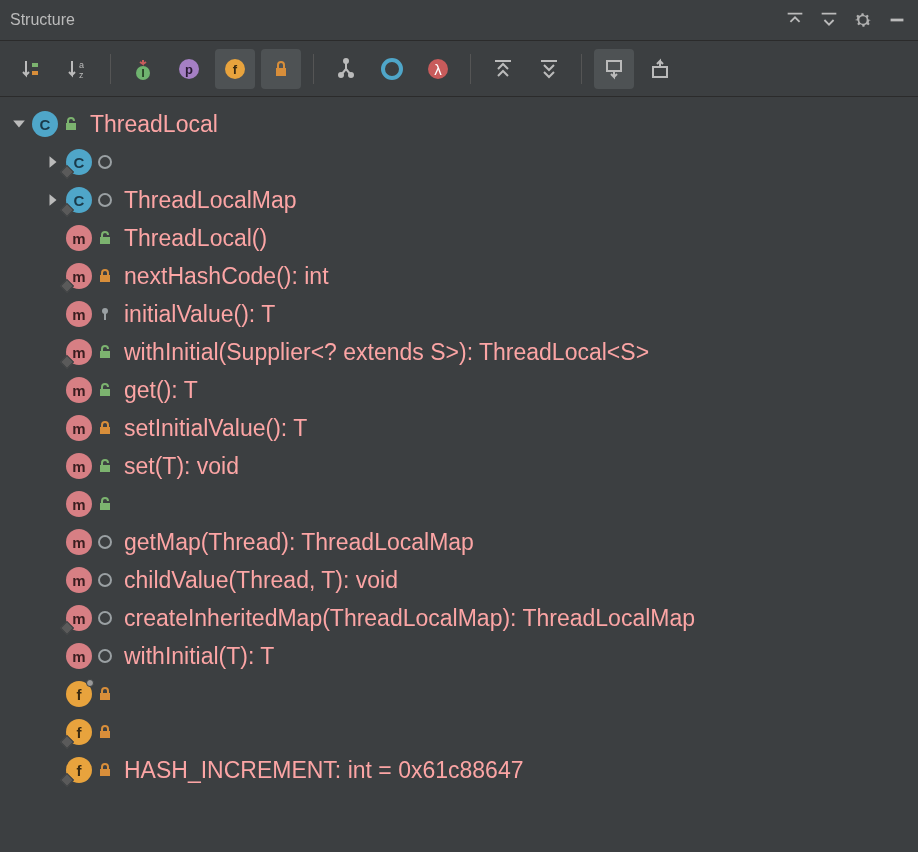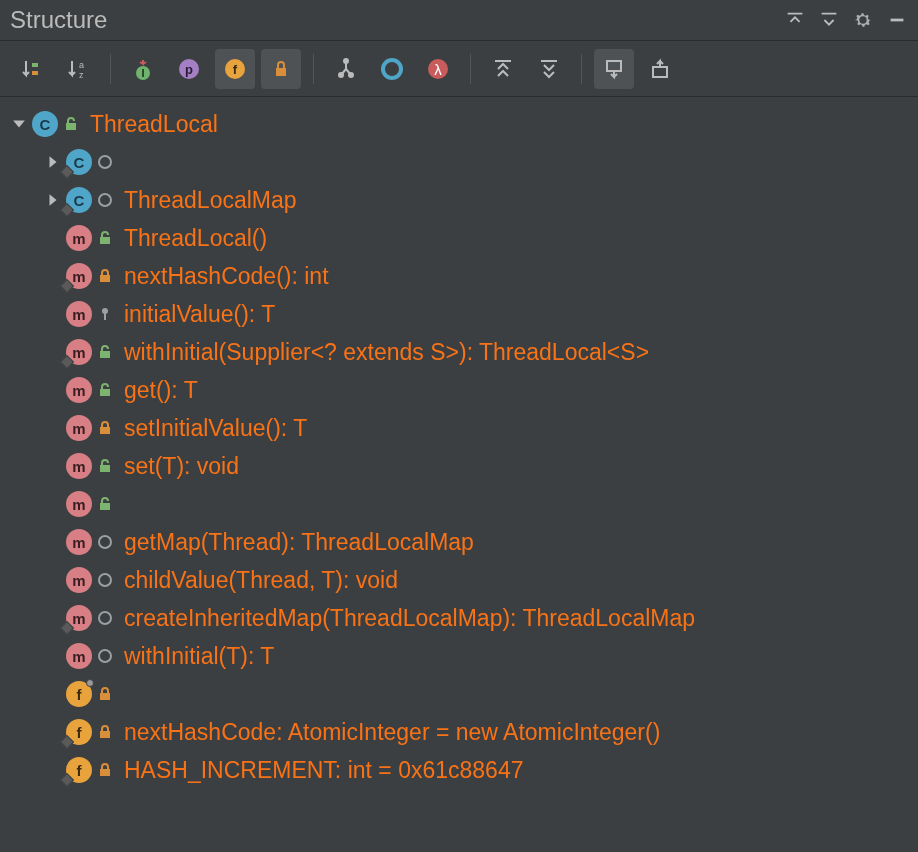--- a/index.html
+++ b/index.html
@@ -19,21 +19,21 @@
     display: flex;
     align-items: center;
     padding: 0 10px;
     justify-content: space-between;
   }
   .titlebar-left {
     display: flex;
     align-items: center;
     gap: 6px;
   }
-  .titlebar-title { color: #bbbbbb; font-size: 24px; }
+  .titlebar-title { color: #bbbbbb; font-size: 16px; }
   .titlebar-right { display: flex; align-items: center; gap: 12px; }
   .tb-icon { width: 22px; height: 22px; display: inline-flex; align-items: center; justify-content: center; cursor: pointer; }
   .tb-icon svg { width: 22px; height: 22px; }
 
   .toolbar {
     height: 56px;
     background: #3c3f41;
     border-bottom: 1px solid #2b2b2b;
     display: flex;
     align-items: center;
@@ -101,21 +101,21 @@
     border: 1px solid #3c3f41;
   }
 
   .vis {
     width: 18px; height: 18px;
     display: inline-flex; align-items: center; justify-content: center;
     margin-right: 10px;
     flex-shrink: 0;
   }
   .lock-public { color: #7cb36f; }
-  .label { color: #f97316; }
+  .label { color: #fca5a5; }
   .ring {
     width: 14px; height: 14px; border: 2px solid #9aa0a3;
     border-radius: 50%;
   }
 </style>
 </head>
 <body>
 
 <div class="titlebar">
   <div class="titlebar-left">
@@ -445,21 +445,20 @@
         <span class="badge field">
           <span class="letter">f</span>
           <span class="static-mark"></span>
         </span>
         <span class="vis">
           <svg viewBox="0 0 16 16" width="16" height="16">
             <rect x="3" y="7" width="10" height="7" fill="#d88e3a"></rect>
             <path d="M5 7V5a3 3 0 016 0v2" stroke="#d88e3a" stroke-width="2" fill="none"></path>
           </svg>
         </span>
-        <span class="label">nextHashCode: AtomicInteger = new AtomicInteger()</span>
       </div>
       <div class="tree-row indent1">
         <span class="arrow"></span>
         <span class="badge field">
           <span class="letter">f</span>
           <span class="static-mark"></span>
         </span>
         <span class="vis">
           <svg viewBox="0 0 16 16" width="16" height="16">
             <rect x="3" y="7" width="10" height="7" fill="#d88e3a"></rect>

